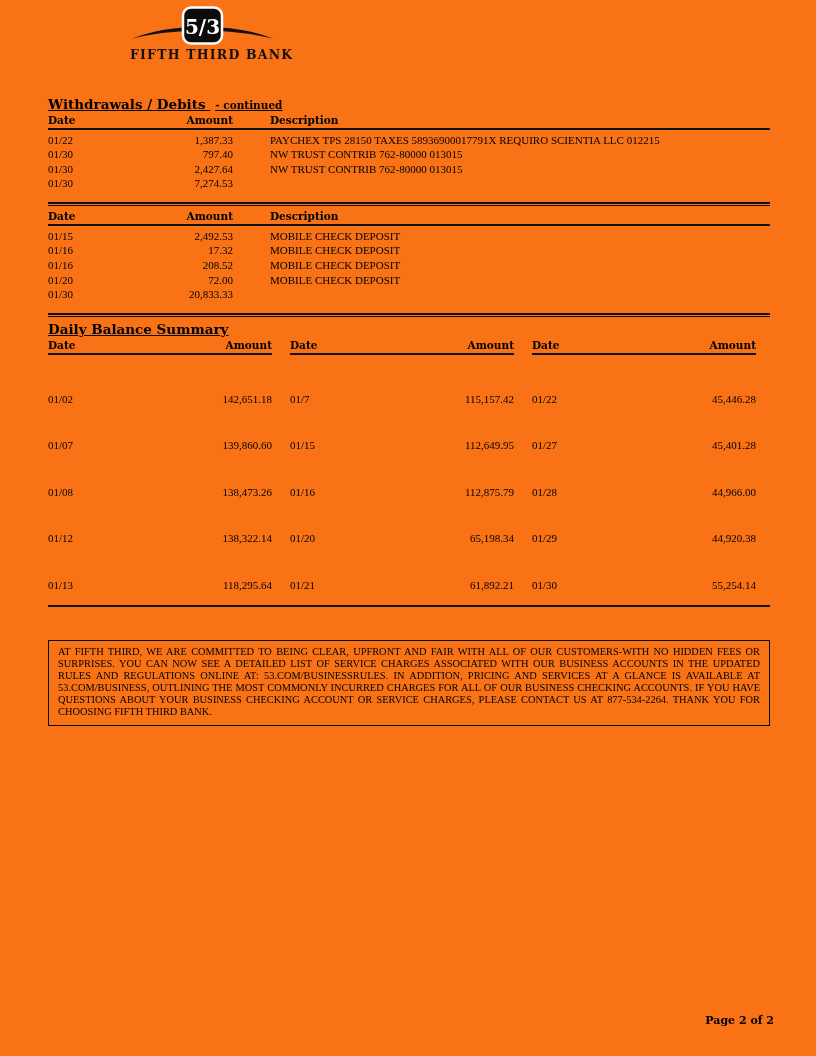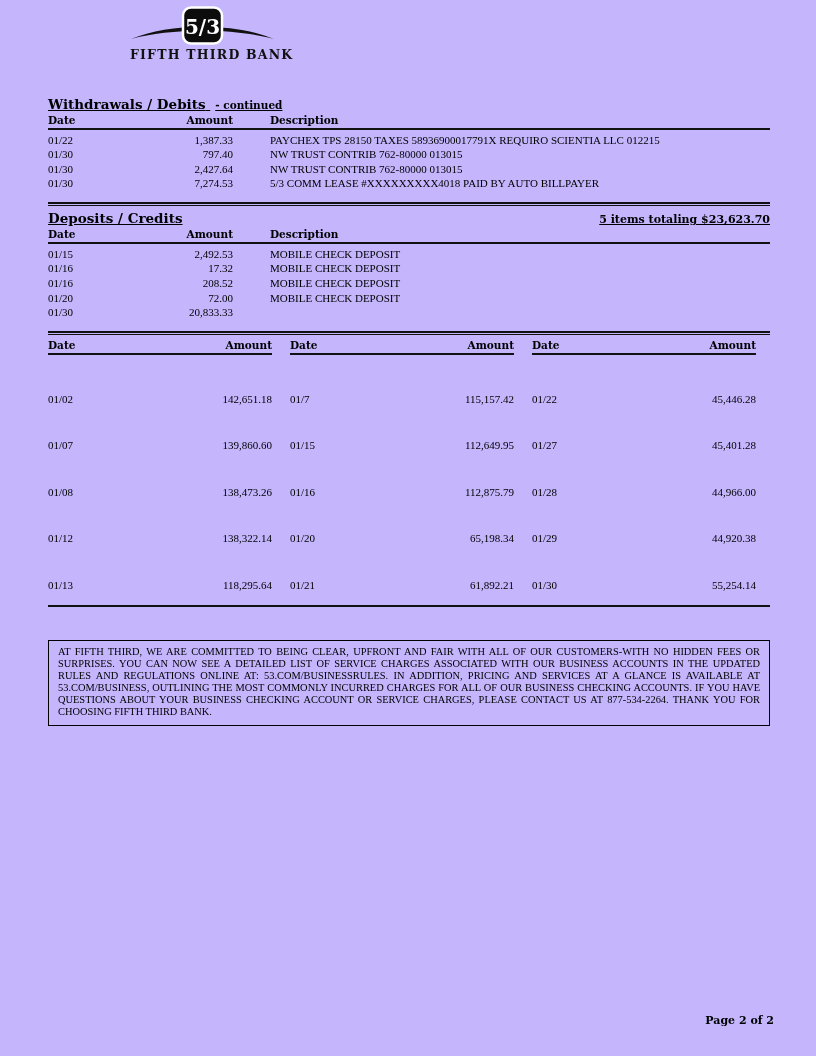--- a/index.html
+++ b/index.html
@@ -1,19 +1,19 @@
 <!DOCTYPE html>
 <html><head>
 <meta charset="utf-8">
 <style>
   * { margin:0; padding:0; box-sizing:border-box; }
   html,body { background:#e8e8e8; }
   .page {
     position:relative; width:816px; height:1056px; margin:0 auto;
-    background:#c4b5fd; color:#000;
+    background:#f97316; color:#000;
     font-family:"Liberation Serif", serif; font-size:11px;
     overflow:hidden;
   }
   
   .logo { position:absolute; top:6px; left:130px; width:145px; text-align:center; }
   .logo svg { display:block; }
   .logo-text {
     margin-top:1px; font-family:"DejaVu Serif", serif; font-weight:bold;
     font-size:12.5px; letter-spacing:1.2px; color:#111; white-space:nowrap;
   }
@@ -96,32 +96,27 @@
             <span class="cell cell-description">NW TRUST CONTRIB 762-80000 013015</span>
           </div>
           <div class="trow">
             <span class="cell cell-date">01/30</span>
             <span class="cell cell-amount">2,427.64</span>
             <span class="cell cell-description">NW TRUST CONTRIB 762-80000 013015</span>
           </div>
           <div class="trow">
             <span class="cell cell-date">01/30</span>
             <span class="cell cell-amount">7,274.53</span>
-            <span class="cell cell-description">5/3 COMM LEASE #XXXXXXXXX4018 PAID BY AUTO BILLPAYER</span>
           </div>
         </div>
     </section>
 
     <div class="double-rule"></div>
 
     <section class="sec-d">
-      <div class="sec-title flexrow">
-        <span class="t1">Deposits / Credits</span>
-        <span class="summary">5 items totaling $23,623.70</span>
-      </div>
       <div class="trow thead">
         <span class="cell cell-date">Date</span>
         <span class="cell cell-amount">Amount</span>
         <span class="cell cell-description">Description</span>
       </div>
       <div class="tbody">
           <div class="trow">
             <span class="cell cell-date">01/15</span>
             <span class="cell cell-amount">2,492.53</span>
             <span class="cell cell-description">MOBILE CHECK DEPOSIT</span>
@@ -144,20 +139,23 @@
           <div class="trow">
             <span class="cell cell-date">01/30</span>
             <span class="cell cell-amount">20,833.33</span>
           </div>
         </div>
     </section>
 
     <div class="double-rule"></div>
 
     <section class="sec-b">
+      <div class="sec-title">
+        <span class="t1">Daily Balance Summary</span>
+      </div>
       <div class="dbs">
         <div class="dbs-group">
           <div class="dbs-head">
             <span>Date</span>
             <span>Amount</span>
           </div>
           <div class="dbs-body">
               <div class="trow">
                 <span class="cell cell-date">01/02</span>
                 <span class="cell cell-amount">142,651.18</span>

